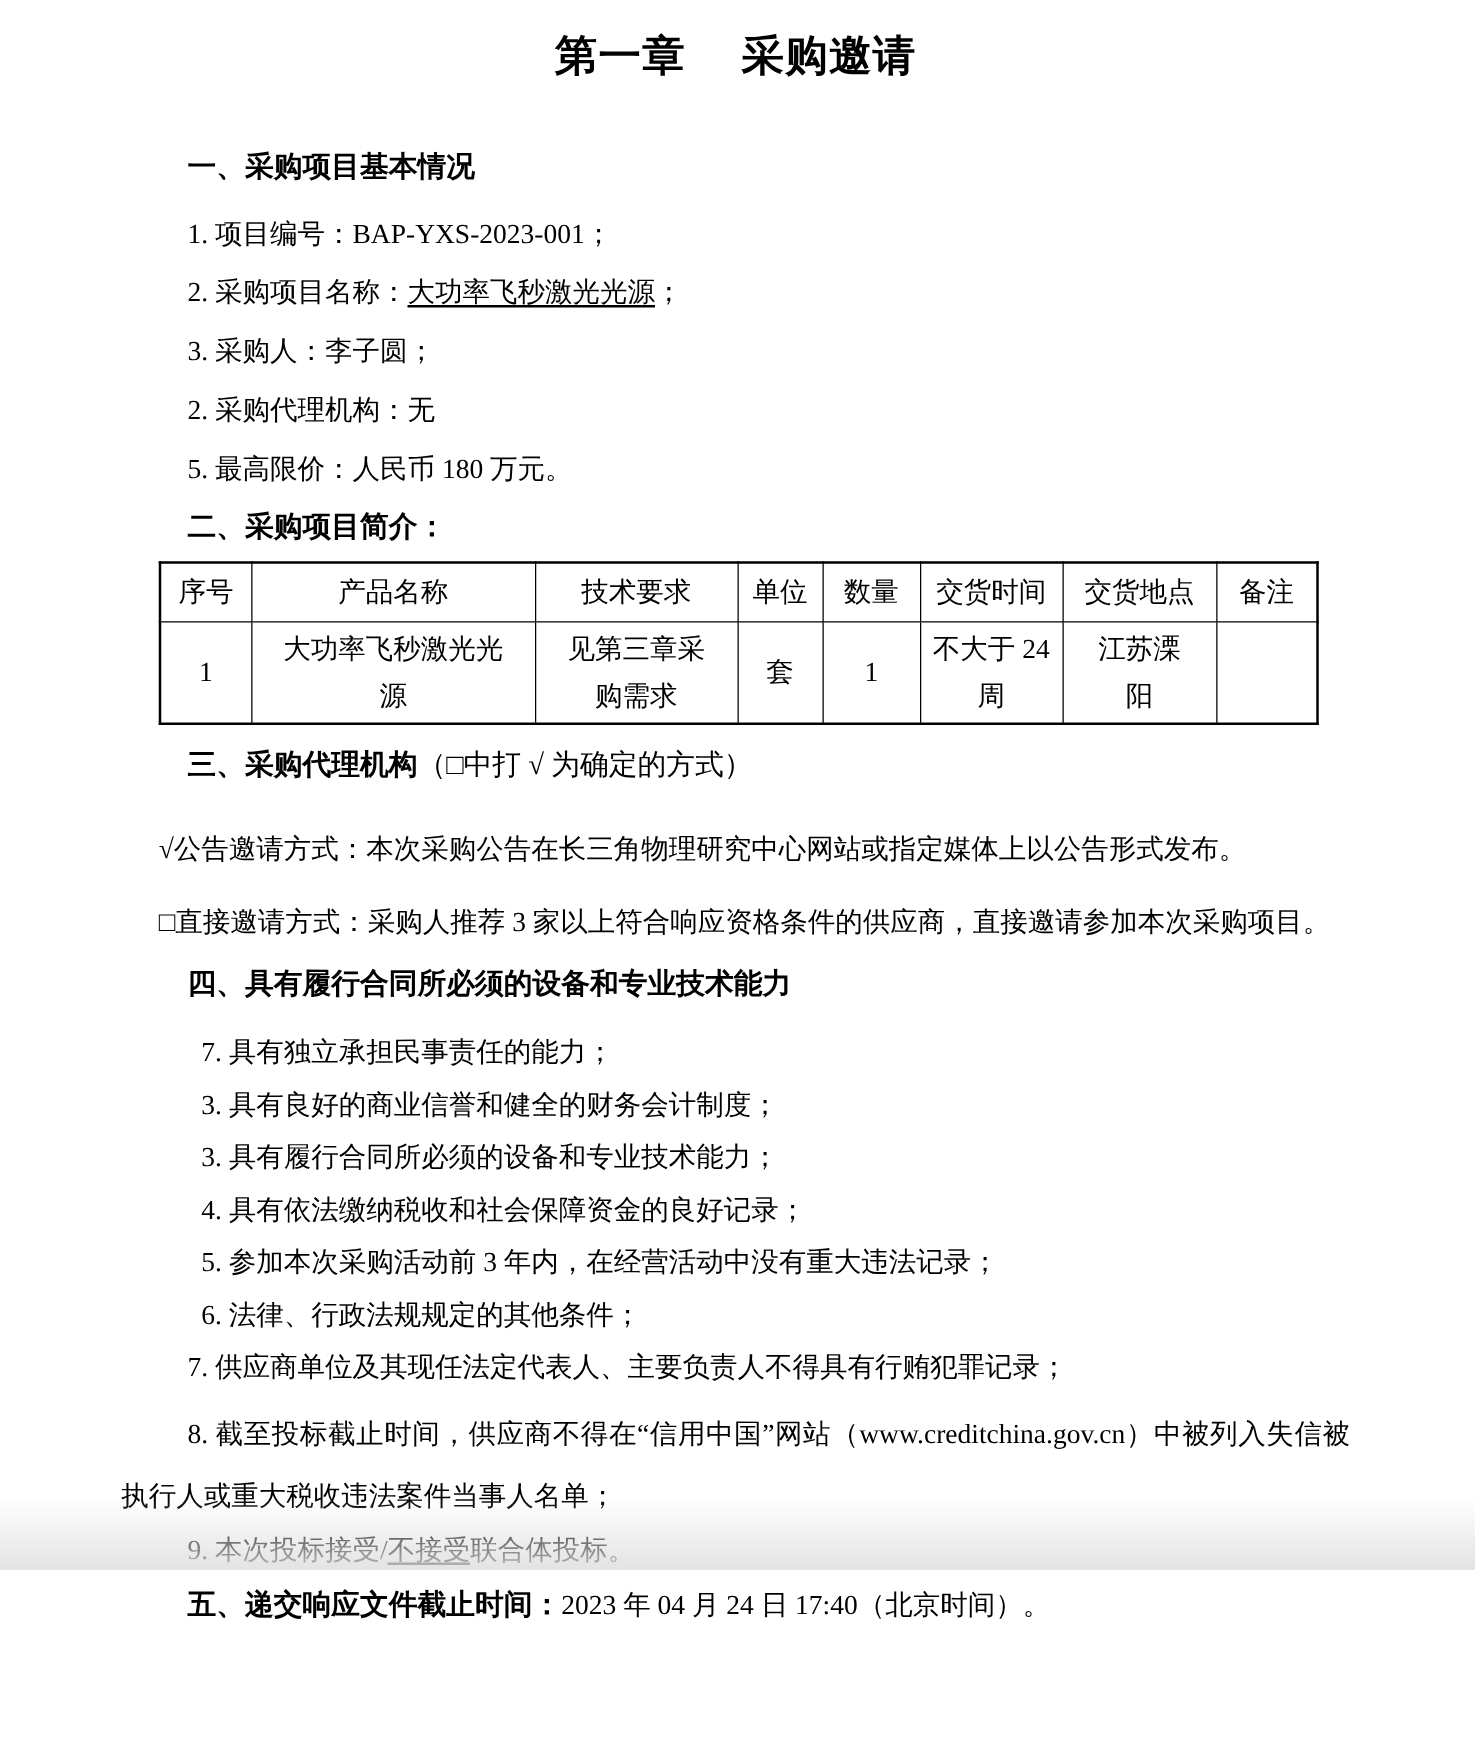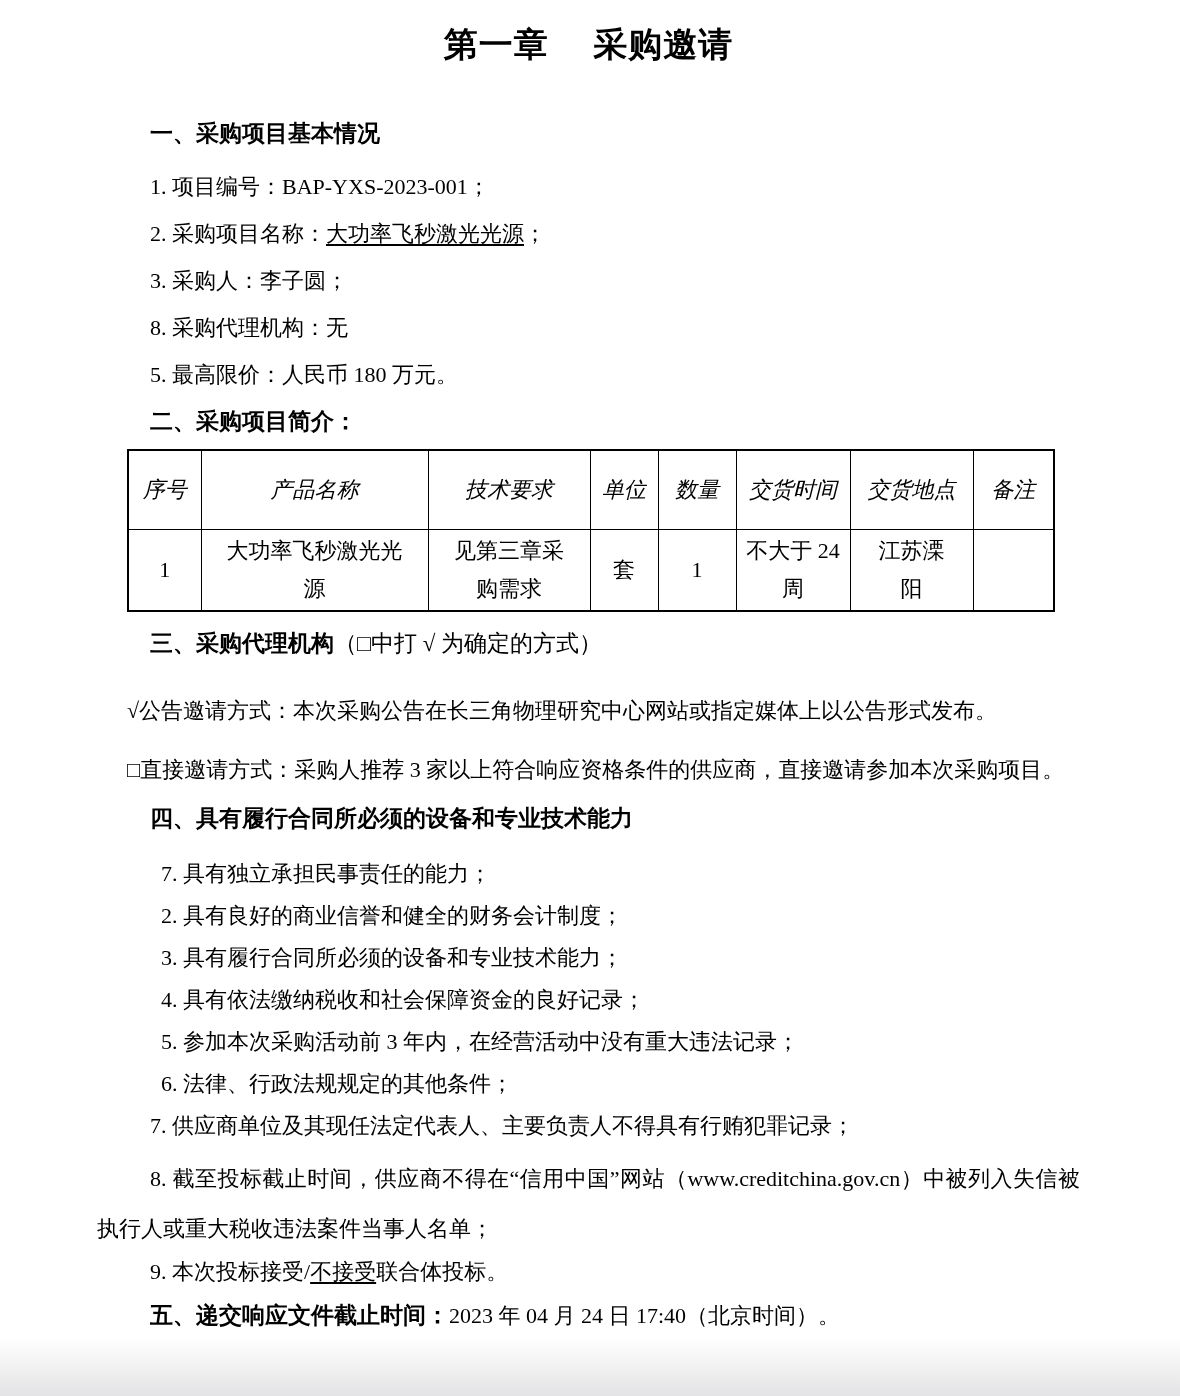--- a/index.html
+++ b/index.html
@@ -8,21 +8,21 @@
     background: #ffffff;
     width: 1180px;
     height: 1396px;
     overflow: hidden;
     color: #000;
     font-family: "Liberation Serif", "DejaVu Serif", serif;
   }
   .page {
     position: relative;
     width: 1180px;
-    height: 1396px;
+    height: 1256px;
     box-sizing: border-box;
     padding: 12px 100px 0 97px;
   }
   .doc-title {
     text-align: center;
     font-size: 34px;
     font-weight: bold;
     margin: 10px 0 50px 0;
     letter-spacing: 1px;
   }
@@ -51,21 +51,21 @@
   }
   table.items th, table.items td {
     border: 1px solid #000;
     font-size: 22px;
     font-weight: normal;
     text-align: center;
     vertical-align: middle;
     line-height: 38px;
     overflow: hidden;
   }
-  table.items th { height: 46px; padding: 16px 4px; font-style: italic; }
+  table.items th { height: 46px; padding: 0 4px; }
   table.items td { height: 80px; }
   td.c-seq   { padding: 0 6px; }
   td.c-name  { padding: 0 20px; }
   td.c-tech  { padding: 0 21px; }
   td.c-unit  { padding: 0 6px; }
   td.c-qty   { padding: 0 6px; }
   td.c-time  { padding: 0 1px; }
   td.c-place { padding: 0 20px; }
   td.c-note  { padding: 0 4px; }
   .invite-heading { margin-top: 12px; margin-bottom: 26px; }
@@ -113,21 +113,21 @@
 <body>
 
 <div class="page">
 
   <h1 class="doc-title">第一章　 采购邀请</h1>
 
   <p class="sec-heading">一、采购项目基本情况</p>
   <p class="num-item">1. 项目编号：BAP-YXS-2023-001；</p>
   <p class="num-item"><span>2. 采购项目名称：</span><span class="u">大功率飞秒激光光源</span><span>；</span></p>
   <p class="num-item">3. 采购人：李子圆；</p>
-  <p class="num-item">8. 采购代理机构：无</p>
+  <p class="num-item">2. 采购代理机构：无</p>
   <p class="num-item">5. 最高限价：人民币 180 万元。</p>
 
   <p class="sec-heading intro-heading">二、采购项目简介：</p>
 
   <table class="items">
     <colgroup>
       <col style="width:73px">
         <col style="width:227px">
         <col style="width:162px">
         <col style="width:68px">
@@ -163,21 +163,21 @@
   </table>
 
   <p class="sec-heading invite-heading"><span>三、采购代理机构</span><span class="normal-note">（□中打 √ 为确定的方式）</span></p>
 
   <p class="para">√公告邀请方式：本次采购公告在长三角物理研究中心网站或指定媒体上以公告形式发布。</p>
 
   <p class="para">□直接邀请方式：采购人推荐 3 家以上符合响应资格条件的供应商，直接邀请参加本次采购项目。</p>
 
   <p class="sec-heading cond-heading">四、具有履行合同所必须的设备和专业技术能力</p>
   <p class="cond-item">7. 具有独立承担民事责任的能力；</p>
-  <p class="cond-item">2. 具有良好的商业信誉和健全的财务会计制度；</p>
+  <p class="cond-item">3. 具有良好的商业信誉和健全的财务会计制度；</p>
   <p class="cond-item">3. 具有履行合同所必须的设备和专业技术能力；</p>
   <p class="cond-item">4. 具有依法缴纳税收和社会保障资金的良好记录；</p>
   <p class="cond-item">5. 参加本次采购活动前 3 年内，在经营活动中没有重大违法记录；</p>
   <p class="cond-item">6. 法律、行政法规规定的其他条件；</p>
   <p class="cond-item less-indent">7. 供应商单位及其现任法定代表人、主要负责人不得具有行贿犯罪记录；</p>
   <p class="cond-para">8. 截至投标截止时间，供应商不得在“信用中国”网站（www.creditchina.gov.cn）中被列入失信被执行人或重大税收违法案件当事人名单；</p>
   <p class="cond-item less-indent"><span>9. 本次投标接受/</span><span class="u">不接受</span><span>联合体投标。</span></p>
 
   <p class="deadline-line"><span class="label">五、递交响应文件截止时间：</span><span class="value">2023 年 04 月 24 日 17:40（北京时间）。</span></p>
 

